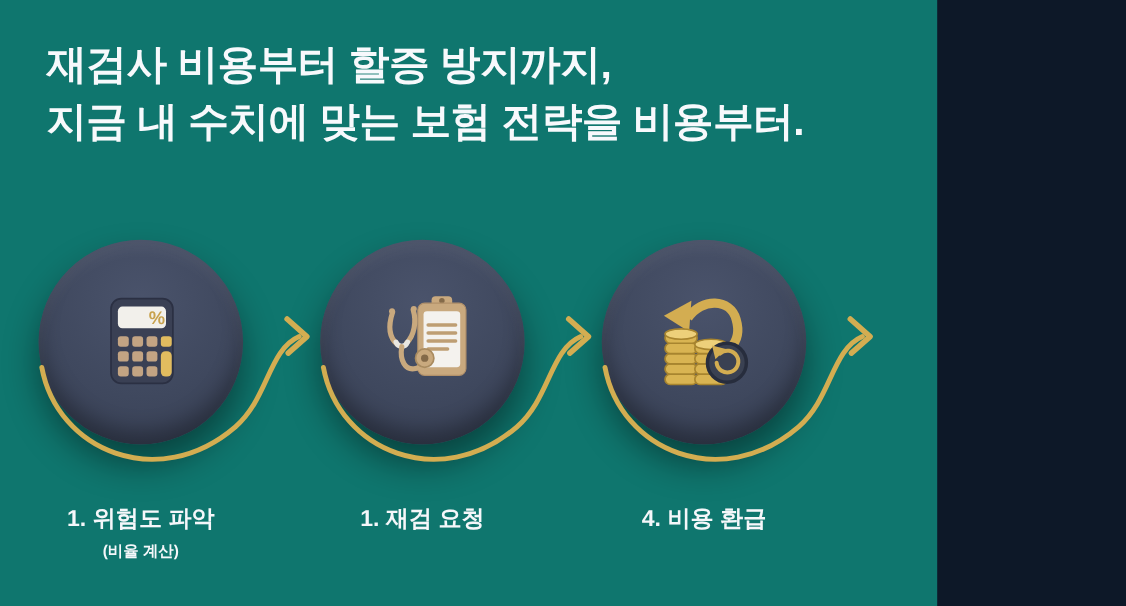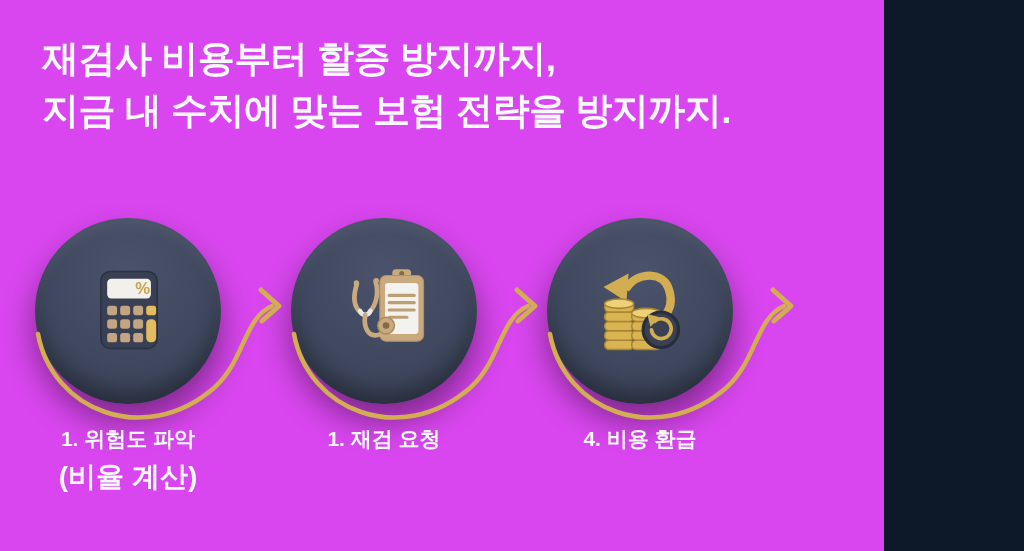--- a/index.html
+++ b/index.html
@@ -1,54 +1,53 @@
 <!DOCTYPE html>
 <html><head>
 <meta charset="utf-8">
 <style>
   html,body{margin:0;padding:0;background:#0d1828;}
   .stage{
     position:relative;width:852px;height:551px;overflow:hidden;
-    background:#d946ef;
+    background:#0f766e;
     font-family:"Liberation Sans", sans-serif;
-    padding-left:32px;
   }
   .title{
     position:absolute;left:42px;top:33px;
     font-size:37px;font-weight:800;line-height:1.40;
     color:#F7F9FC;letter-spacing:-0.5px;
   }
   .flow{position:absolute;left:0;top:0;z-index:3;pointer-events:none;}
   .steps{position:absolute;left:0;top:218px;width:1024px;display:flex;z-index:2;}
   .step{width:256px;display:flex;flex-direction:column;align-items:center;}
   .circle{
     width:186px;height:186px;border-radius:50%;
     background:radial-gradient(circle at 50% 30%, #4A536B 0%, #3F485E 55%, #363E52 100%);
     box-shadow:inset 0 8px 12px rgba(255,255,255,0.07),
                inset 0 -12px 18px rgba(0,0,0,0.30),
                0 18px 32px rgba(0,0,0,0.42);
     display:flex;align-items:center;justify-content:center;
   }
   .label{
-    margin-top:20px;font-size:21px;font-weight:700;color:#F5F7FA;
+    margin-top:53px;font-size:21px;font-weight:700;color:#F5F7FA;
     text-align:center;line-height:1.45;
   }
   .sublabel{
-    margin-top:3px;font-size:28px;font-weight:700;color:#F5F7FA;
+    margin-top:3px;font-size:14px;font-weight:700;color:#F5F7FA;
     text-align:center;line-height:1.45;
   }
 </style>
 </head>
 <body>
 
 <div class="stage">
 
   <div class="title">
     <div>재검사 비용부터 할증 방지까지,</div>
-    <div>지금 내 수치에 맞는 보험 전략을 방지까지.</div>
+    <div>지금 내 수치에 맞는 보험 전략을 비용부터.</div>
   </div>
 
   <svg class="flow" width="1024" height="551" viewBox="0 0 1024 551" fill="none">
     <g stroke="#D3AD51" stroke-width="4.5" stroke-linecap="round" stroke-linejoin="round">
 
       <path d="M38,334 C52,410 144,448 214,388 C244,362 244,318 272,306"></path>
       <path stroke-width="5" d="M261,290 L279,306 L262,321"></path>
 
       <path d="M294,334 C308,410 400,448 470,388 C500,362 500,318 528,306"></path>
       <path stroke-width="5" d="M517,290 L535,306 L518,321"></path>

